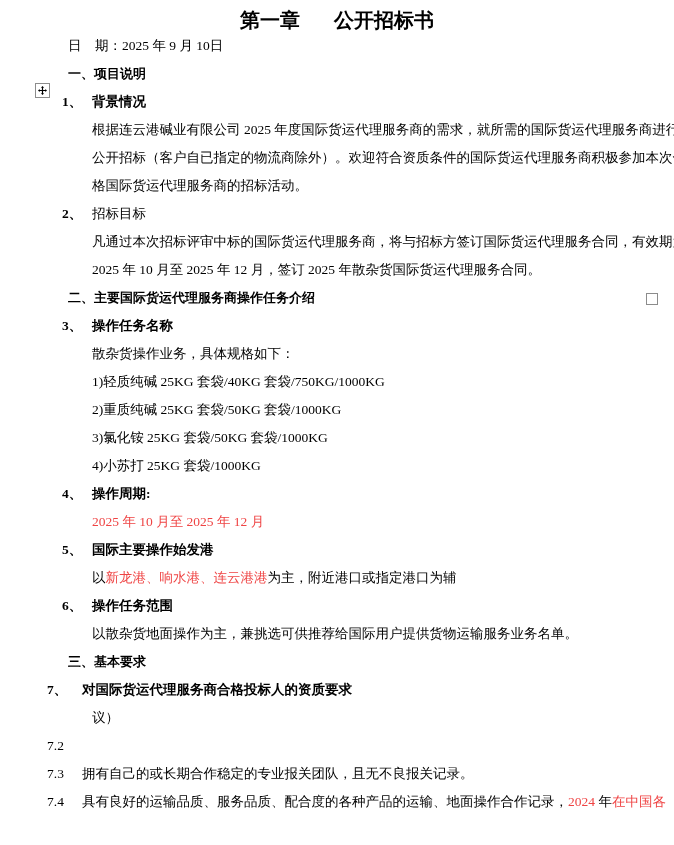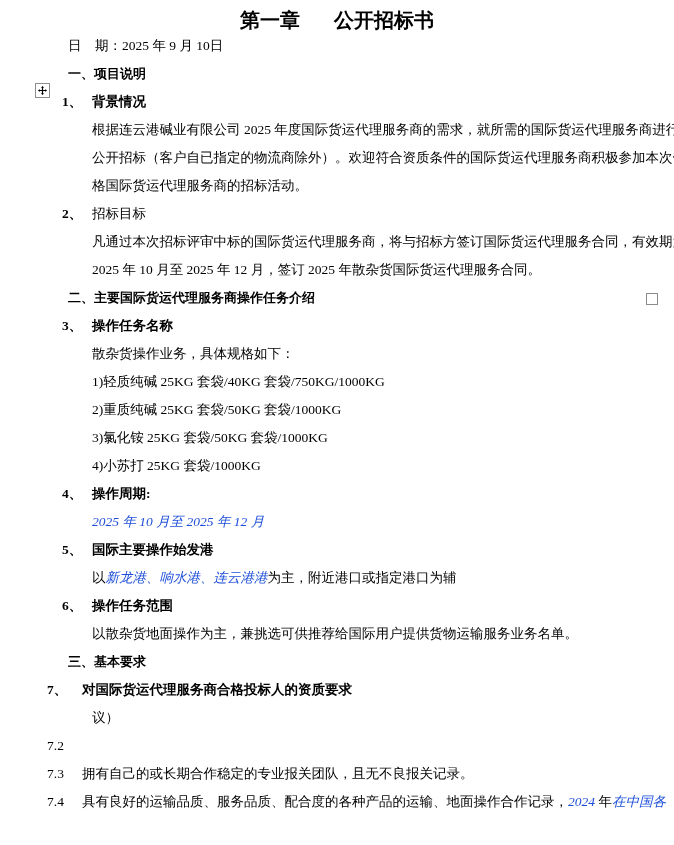--- a/index.html
+++ b/index.html
@@ -29,21 +29,21 @@
   .wrap-line{padding-left:92px;}
   .li16{padding-left:62px;display:flex;}
   .li16 .n{flex:none;width:30px;font-weight:bold;}
   .li16 .t{font-weight:bold;}
   .li16.reg .t{font-weight:normal;}
   .li7{padding-left:47px;display:flex;}
   .li7 .n{flex:none;width:35px;}
   .li7 .t{font-weight:normal;text-align:center;}
   .li7.hd .n{font-weight:bold;}
   .li7.hd .t{font-weight:bold;}
-  .red{color:#1d4ed8;font-style:italic;}
+  .red{color:#ef4444;}
   .anchor-box{
     position:absolute;left:35px;top:83px;
     width:13px;height:13px;
     border:1px solid #8c8c8c;background:#fff;
     display:flex;align-items:center;justify-content:center;
     box-sizing:content-box;
     cursor:move;
   }
   .sq-marker{
     position:absolute;left:646px;top:293px;

